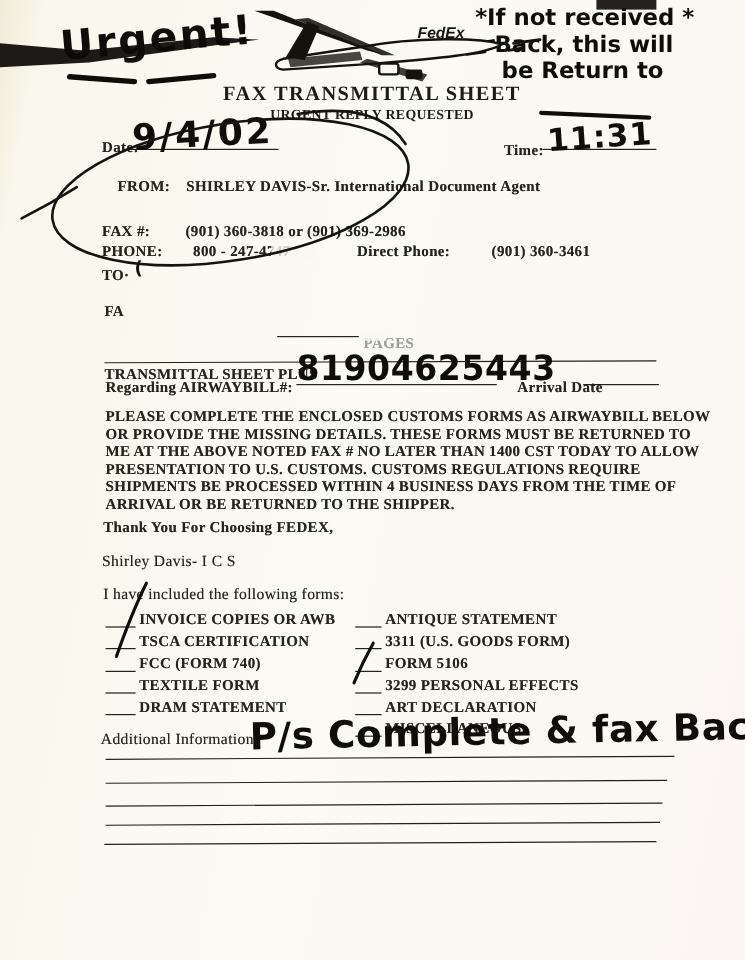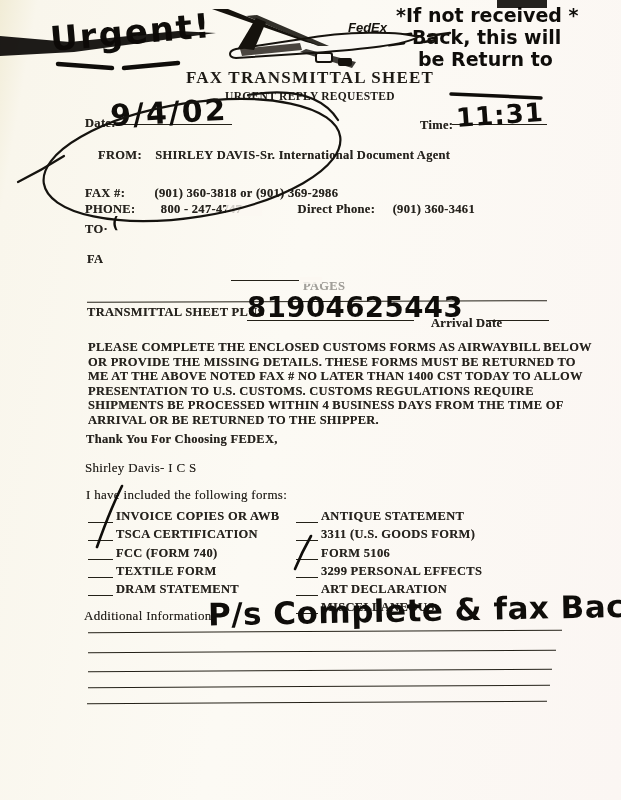--- a/index.html
+++ b/index.html
@@ -46,34 +46,35 @@
     <span style="margin-left:10px;">SHIRLEY DAVIS-Sr. International Document Agent</span>
   </div>
   <div class="abs lbl" style="left:85px;top:186px;">
     <span>FAX #:</span>
     <span style="margin-left:26px;">(901) 360-3818  or (901) 369-2986</span>
   </div>
   <div class="abs lbl" style="left:85px;top:202px;">
     <span>PHONE:</span>
     <span style="margin-left:22px;">800  - 247-4747</span>
     <span style="margin-left:52px;">Direct Phone:</span>
-    <span style="margin-left:14px;">(901) 360-3461</span>
+    <span style="margin-left:31px;">(901) 360-3461</span>
   </div>
   <div class="patch" style="left:226px;top:201px;width:36px;height:15px;"></div>
 
   <div class="abs lbl" style="left:85px;top:222px;">TO·</div>
   <div class="abs hw" style="left:112px;top:214px;font-size:15px;">(</div>
   <div class="abs lbl" style="left:87px;top:252px;">FA</div>
 
   <div class="abs lbl" style="left:87px;top:278px;margin-top:27px;">TRANSMITTAL SHEET PLUS</div>
   <div class="rule thin" style="left:231px;top:280px;width:68px;"></div>
   <div class="abs lbl faded" style="left:303px;top:279px;">PAGES</div>
   <div class="patch" style="left:300px;top:277px;width:22px;height:7px;"></div>
 
   <div class="rule" style="left:87px;top:301px;width:460px;transform:rotate(-.2deg);"></div>
+  <div class="abs lbl" style="left:88px;top:316px;">Regarding AIRWAYBILL#:</div>
   <div class="rule" style="left:247px;top:320px;width:167px;"></div>
   <div class="abs lbl" style="left:431px;top:316px;">Arrival Date</div>
   <div class="rule" style="left:486px;top:320px;width:63px;"></div>
 
   <div class="abs" style="left:88px;top:340px;">
     <div class="notice-line">PLEASE COMPLETE THE ENCLOSED CUSTOMS FORMS AS AIRWAYBILL BELOW</div>
     <div class="notice-line">OR PROVIDE THE MISSING DETAILS.  THESE FORMS MUST BE RETURNED TO</div>
     <div class="notice-line">ME AT THE ABOVE NOTED FAX # NO LATER THAN 1400 CST TODAY TO ALLOW</div>
     <div class="notice-line">PRESENTATION TO U.S. CUSTOMS.  CUSTOMS REGULATIONS REQUIRE</div>
     <div class="notice-line">SHIPMENTS BE PROCESSED WITHIN 4 BUSINESS DAYS FROM THE TIME OF</div>

